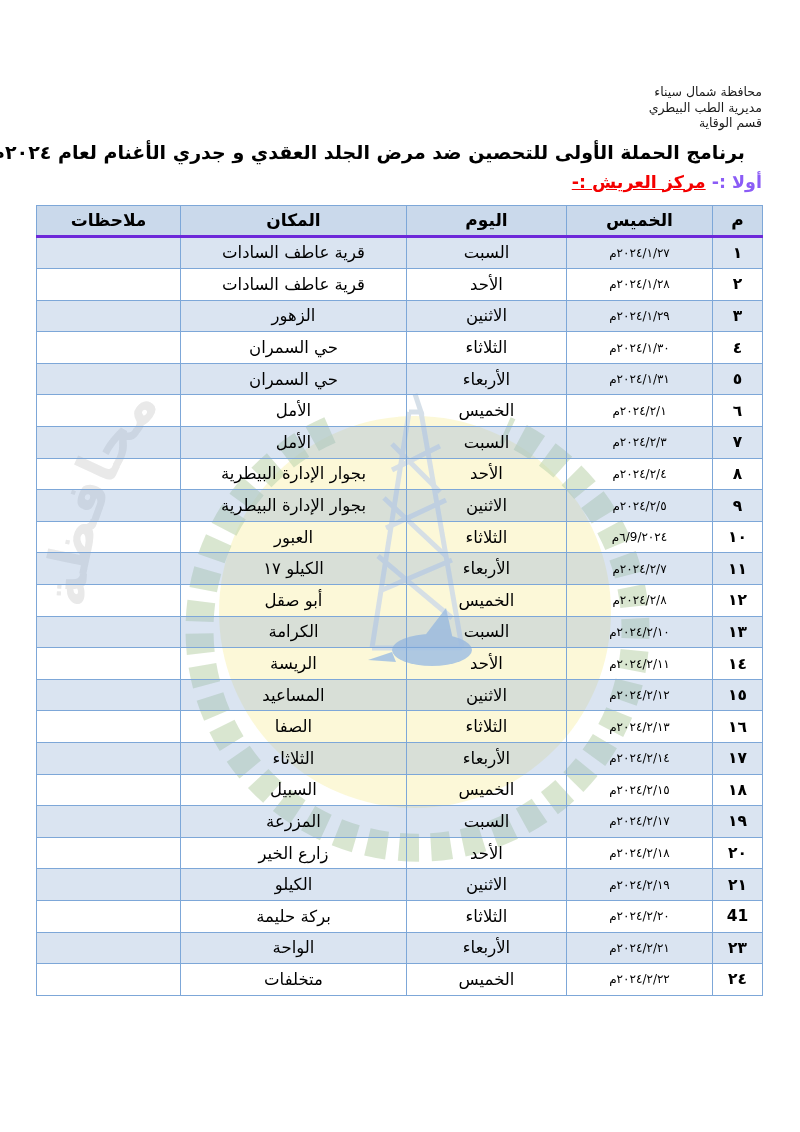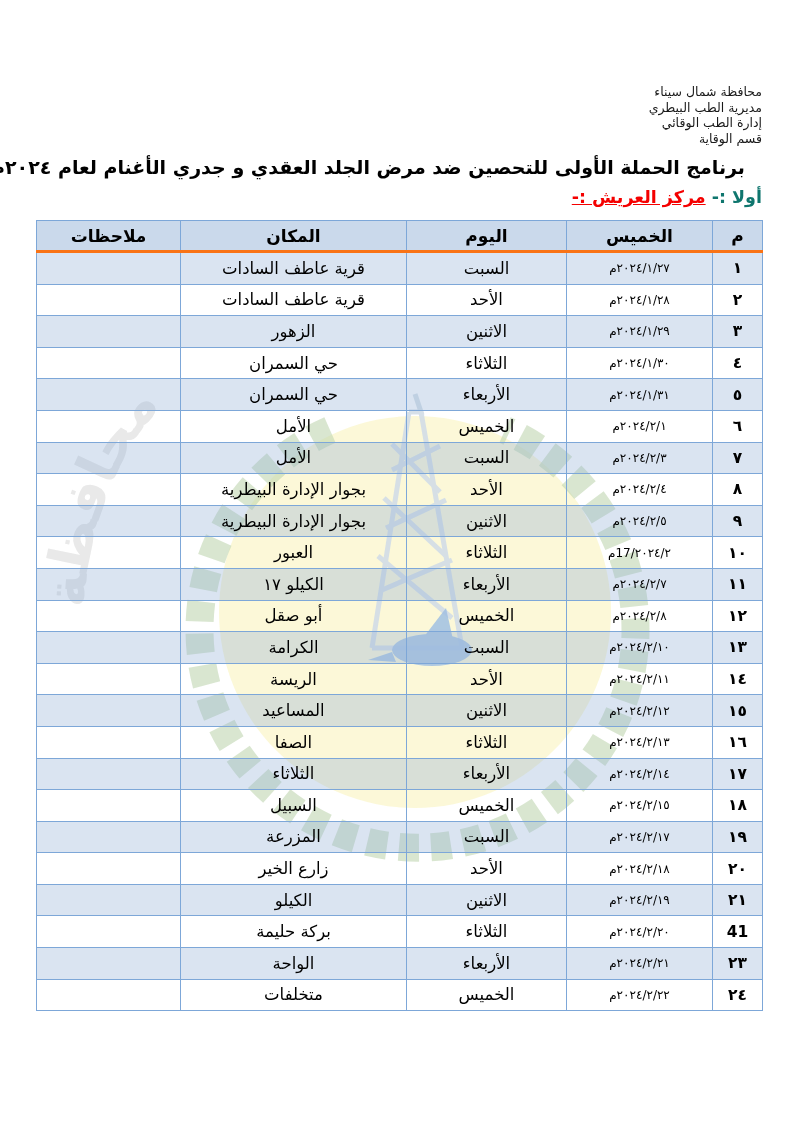--- a/index.html
+++ b/index.html
@@ -29,38 +29,38 @@
     text-align:right;
     font-size:19px;font-weight:bold;
     letter-spacing:0.2px;
     white-space:nowrap;
   }
   .section-heading{
     margin:9px 38px 0 38px;
     text-align:right;
     font-size:17.5px;font-weight:bold;
   }
-  .section-heading .sub-prefix{color:#0f766e;}
+  .section-heading .sub-prefix{color:#8b5cf6;}
   .section-heading .sub-name{color:#f40000;text-decoration:underline;}
   table.schedule{
     margin:13px 37px 0 37px;
     width:726px;
     border-collapse:collapse;
     table-layout:fixed;
     direction:rtl;
   }
   table.schedule th, table.schedule td{
     border:1px solid #7da7d8;
     text-align:center;vertical-align:middle;
     padding:0 3px;
     overflow:hidden;white-space:nowrap;
   }
   table.schedule thead th{
     background:rgba(149,179,215,0.50);
-    border-bottom:3px solid #f97316;
+    border-bottom:3px solid #6d28d9;
     height:29px;
     font-size:17px;font-weight:bold;
   }
   table.schedule tbody td{height:30.6px;}
   table.schedule tbody tr:nth-child(odd) td{background:rgba(149,179,215,0.35);}
   table.schedule tbody tr:nth-child(even) td{background:rgba(255,255,255,0.0);}
   td.c-no{font-size:15.5px;font-weight:bold;}
   td.c-date{font-size:12px;font-weight:normal;letter-spacing:0.5px;}
   td.c-day{font-size:16.5px;margin-left:15px;}
   td.c-place{font-size:16.5px;}
@@ -105,21 +105,20 @@
         <textPath href="#botArc" startOffset="1%">www.northsinai.gov</textPath>
       </text>
     </g>
   </svg>
 
   <div class="content">
 
     <div class="letterhead">
       <div>محافظة شمال سيناء</div>
       <div>مديرية الطب البيطري</div>
-      <div>إدارة الطب الوقائي</div>
       <div>قسم الوقاية</div>
     </div>
 
     <div class="doc-title">برنامج الحملة الأولى للتحصين ضد مرض الجلد العقدي و جدري الأغنام لعام ٢٠٢٤م</div>
 
     <div class="section-heading">
       <span class="sub-prefix">أولا :-</span>
       <span class="sub-name">مركز العريش :-</span>
     </div>
 
@@ -199,21 +198,21 @@
           </tr>
           <tr>
             <td class="c-no">٩</td>
             <td class="c-date">٢٠٢٤/٢/٥م</td>
             <td class="c-day">الاثنين</td>
             <td class="c-place">بجوار الإدارة البيطرية</td>
             <td class="c-notes"></td>
           </tr>
           <tr>
             <td class="c-no">١٠</td>
-            <td class="c-date">٢٠٢٤/٢/17م</td>
+            <td class="c-date">٢٠٢٤/9/٦م</td>
             <td class="c-day">الثلاثاء</td>
             <td class="c-place">العبور</td>
             <td class="c-notes"></td>
           </tr>
           <tr>
             <td class="c-no">١١</td>
             <td class="c-date">٢٠٢٤/٢/٧م</td>
             <td class="c-day">الأربعاء</td>
             <td class="c-place">الكيلو ١٧</td>
             <td class="c-notes"></td>

